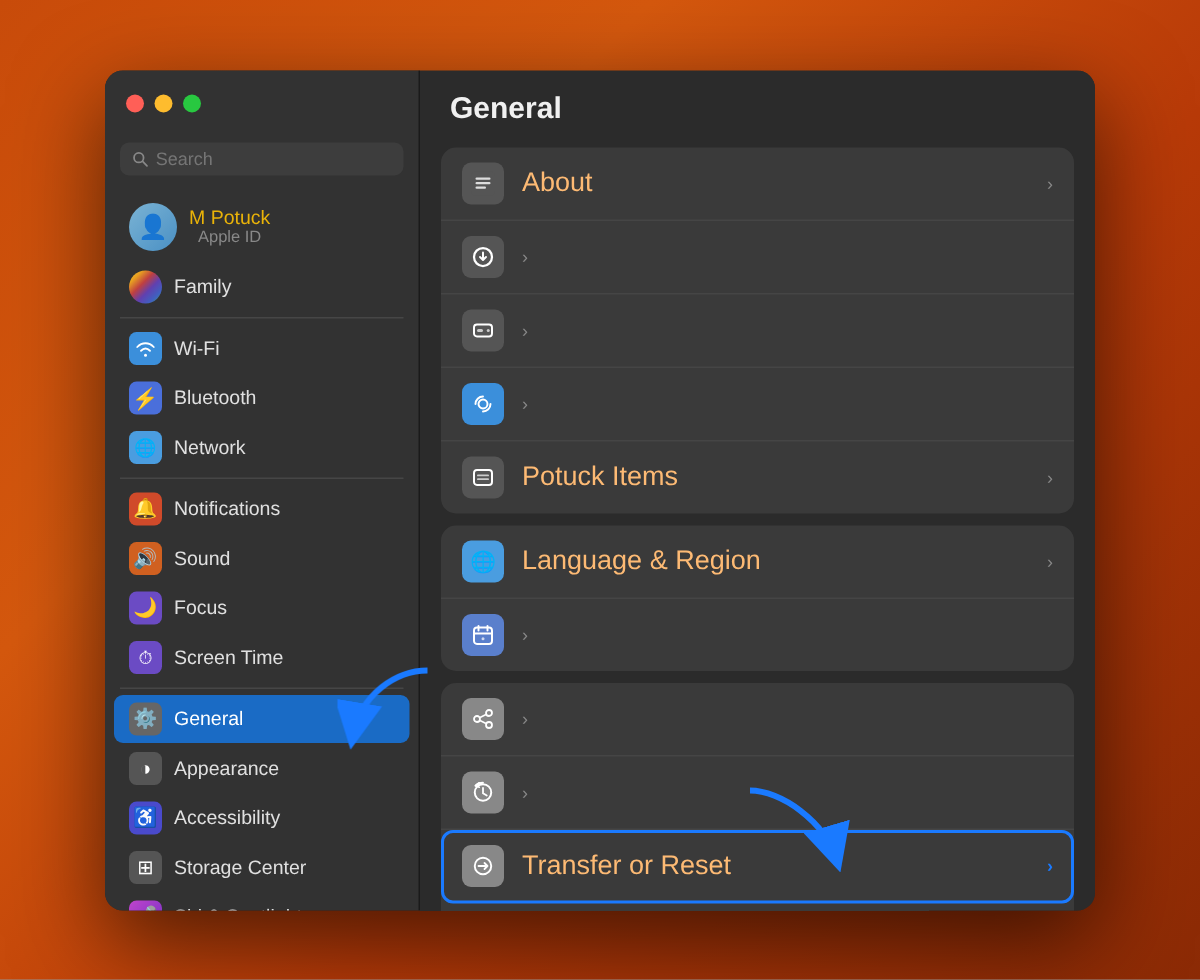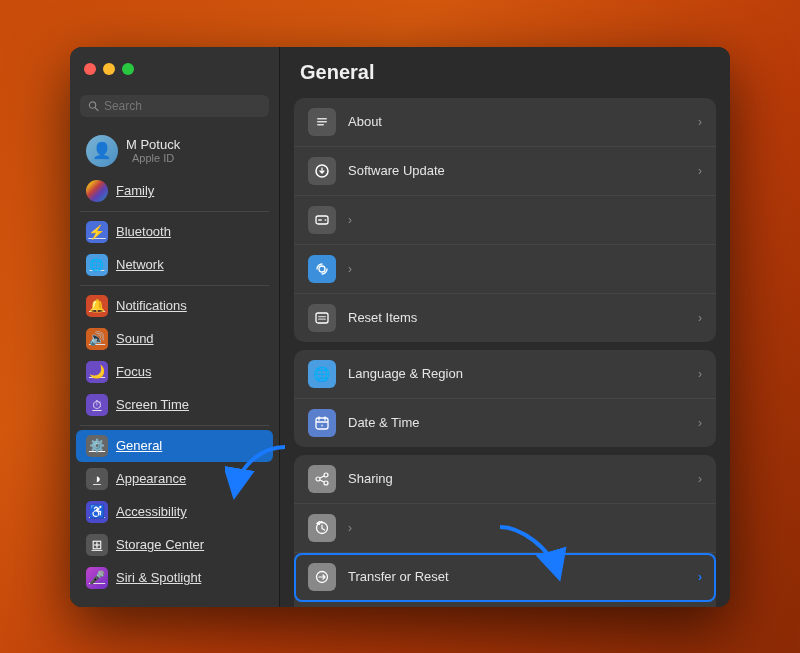--- a/index.html
+++ b/index.html
@@ -81,21 +81,20 @@
     .sidebar-item {
       display: flex;
       align-items: center;
       padding: 5px 10px;
       gap: 8px;
       cursor: pointer;
       border-radius: 6px;
       margin: 1px 6px;
       color: #e0e0e0;
       font-size: 13px;
-      text-decoration: underline;
     }
     .sidebar-item.active {
       background: #1a6bc5;
       color: #fff;
     }
 
     .sidebar-item .icon {
       width: 22px;
       height: 22px;
       border-radius: 5px;
@@ -122,21 +121,21 @@
       border-radius: 50%;
       background: linear-gradient(135deg, #7ab3d4, #4a90c4);
       display: flex;
       align-items: center;
       justify-content: center;
       font-size: 16px;
       flex-shrink: 0;
     }
 
     .user-info { display: flex; flex-direction: column; }
-    .user-name { color: #e5e5e5; font-size: 13px; font-weight: 500; }
+    .user-name { color: #eab308; font-size: 13px; font-weight: 500; }
     .user-sub { color: #888; font-size: 11px; text-align: center; }
 
     .family-icon {
       width: 22px;
       height: 22px;
       border-radius: 50%;
       background: linear-gradient(135deg, #f0c040, #e8a020, #c04040, #6040b0, #4060c0, #40a060);
       flex-shrink: 0;
     }
 
@@ -193,22 +192,22 @@
       border-radius: 6px;
       display: flex;
       align-items: center;
       justify-content: center;
       font-size: 16px;
       flex-shrink: 0;
     }
 
     .row-label {
       flex: 1;
-      color: #e5e5e5;
-      font-size: 13px;
+      color: #fdba74;
+      font-size: 18px;
     }
 
     .chevron {
       color: #888;
       font-size: 12px;
     }
 
     
     .ic-about { background: #555; }
     .ic-software-update { background: #555; }
@@ -294,20 +293,30 @@
         </div>
       </div>
 
       <div class="sidebar-item">
         <div class="family-icon"></div>
         <span>Family</span>
       </div>
 
       <div class="sidebar-divider"></div>
 
+      <div class="sidebar-item">
+        <div class="icon ic-wifi">
+          <svg width="14" height="14" viewBox="0 0 14 14" fill="none">
+            <path d="M7 10.5a1 1 0 1 0 0 2 1 1 0 0 0 0-2z" fill="white"></path>
+            <path d="M4 8.5C4.9 7.6 5.9 7 7 7s2.1.6 3 1.5" stroke="white" stroke-width="1.2" fill="none" stroke-linecap="round"></path>
+            <path d="M1.5 6C3.1 4.3 4.9 3.5 7 3.5s3.9.8 5.5 2.5" stroke="white" stroke-width="1.2" fill="none" stroke-linecap="round"></path>
+          </svg>
+        </div>
+        <span>Wi-Fi</span>
+      </div>
 
       <div class="sidebar-item">
         <div class="icon ic-bluetooth">
           <span style="color:white;font-size:14px">⚡</span>
         </div>
         <span>Bluetooth</span>
       </div>
 
       <div class="sidebar-item">
         <div class="icon ic-network">
@@ -402,21 +411,20 @@
         <span class="row-label">About</span>
         <span class="chevron">›</span>
       </div>
       <div class="settings-row">
         <div class="row-icon ic-software-update">
           <svg width="16" height="16" viewBox="0 0 16 16" fill="none">
             <circle cx="8" cy="8" r="6" stroke="white" stroke-width="1.5" fill="none"></circle>
             <path d="M8 5v4M6 8l2 2 2-2" stroke="white" stroke-width="1.3" stroke-linecap="round" stroke-linejoin="round"></path>
           </svg>
         </div>
-        <span class="row-label">Software Update</span>
         <span class="chevron">›</span>
       </div>
       <div class="settings-row">
         <div class="row-icon ic-about">
           <svg width="16" height="16" viewBox="0 0 16 16" fill="none">
             <rect x="2" y="4" width="12" height="8" rx="2" stroke="white" stroke-width="1.3" fill="none"></rect>
             <rect x="4" y="7" width="4" height="2" rx="1" fill="white" opacity="0.7"></rect>
             <circle cx="11.5" cy="8" r="1" fill="white" opacity="0.7"></circle>
           </svg>
         </div>
@@ -432,21 +440,21 @@
         <span class="chevron">›</span>
       </div>
       <div class="settings-row">
         <div class="row-icon ic-login">
           <svg width="16" height="16" viewBox="0 0 16 16" fill="none">
             <rect x="2" y="3" width="12" height="10" rx="2" stroke="white" stroke-width="1.3" fill="none"></rect>
             <rect x="4" y="6" width="8" height="1.2" rx="0.6" fill="white" opacity="0.7"></rect>
             <rect x="4" y="8.5" width="8" height="1.2" rx="0.6" fill="white" opacity="0.7"></rect>
           </svg>
         </div>
-        <span class="row-label">Reset Items</span>
+        <span class="row-label">Potuck Items</span>
         <span class="chevron">›</span>
       </div>
     </div>
 
     <div class="settings-group">
       <div class="settings-row">
         <div class="row-icon ic-language">
           <span style="color:white;font-size:14px">🌐</span>
         </div>
         <span class="row-label">Language &amp; Region</span>
@@ -455,37 +463,35 @@
       <div class="settings-row">
         <div class="row-icon ic-datetime">
           <svg width="16" height="16" viewBox="0 0 16 16" fill="none">
             <rect x="2" y="3" width="12" height="11" rx="2" stroke="white" stroke-width="1.3" fill="none"></rect>
             <line x1="5" y1="2" x2="5" y2="5" stroke="white" stroke-width="1.3" stroke-linecap="round"></line>
             <line x1="11" y1="2" x2="11" y2="5" stroke="white" stroke-width="1.3" stroke-linecap="round"></line>
             <line x1="2" y1="7" x2="14" y2="7" stroke="white" stroke-width="1.3"></line>
             <circle cx="8" cy="10.5" r="1" fill="white" opacity="0.7"></circle>
           </svg>
         </div>
-        <span class="row-label">Date &amp; Time</span>
         <span class="chevron">›</span>
       </div>
     </div>
 
     <div class="settings-group">
       <div class="settings-row">
         <div class="row-icon ic-sharing">
           <svg width="16" height="16" viewBox="0 0 16 16" fill="none">
             <circle cx="12" cy="4" r="2" stroke="white" stroke-width="1.2" fill="none"></circle>
             <circle cx="12" cy="12" r="2" stroke="white" stroke-width="1.2" fill="none"></circle>
             <circle cx="4" cy="8" r="2" stroke="white" stroke-width="1.2" fill="none"></circle>
             <line x1="6" y1="7" x2="10" y2="5" stroke="white" stroke-width="1.1"></line>
             <line x1="6" y1="9" x2="10" y2="11" stroke="white" stroke-width="1.1"></line>
           </svg>
         </div>
-        <span class="row-label">Sharing</span>
         <span class="chevron">›</span>
       </div>
       <div class="settings-row">
         <div class="row-icon ic-timemachine">
           <svg width="16" height="16" viewBox="0 0 16 16" fill="none">
             <circle cx="8" cy="8" r="5.5" stroke="white" stroke-width="1.3" fill="none"></circle>
             <path d="M8 5v3.5l2.5 1.5" stroke="white" stroke-width="1.2" stroke-linecap="round" fill="none"></path>
             <path d="M3 3.5C4.5 2 6.1 1.5 8 1.5" stroke="white" stroke-width="1.2" stroke-linecap="round" fill="none"></path>
             <path d="M5.5 1.5l-2.5 2 2.5 1" stroke="white" stroke-width="1.1" stroke-linecap="round" stroke-linejoin="round" fill="none"></path>
           </svg>

